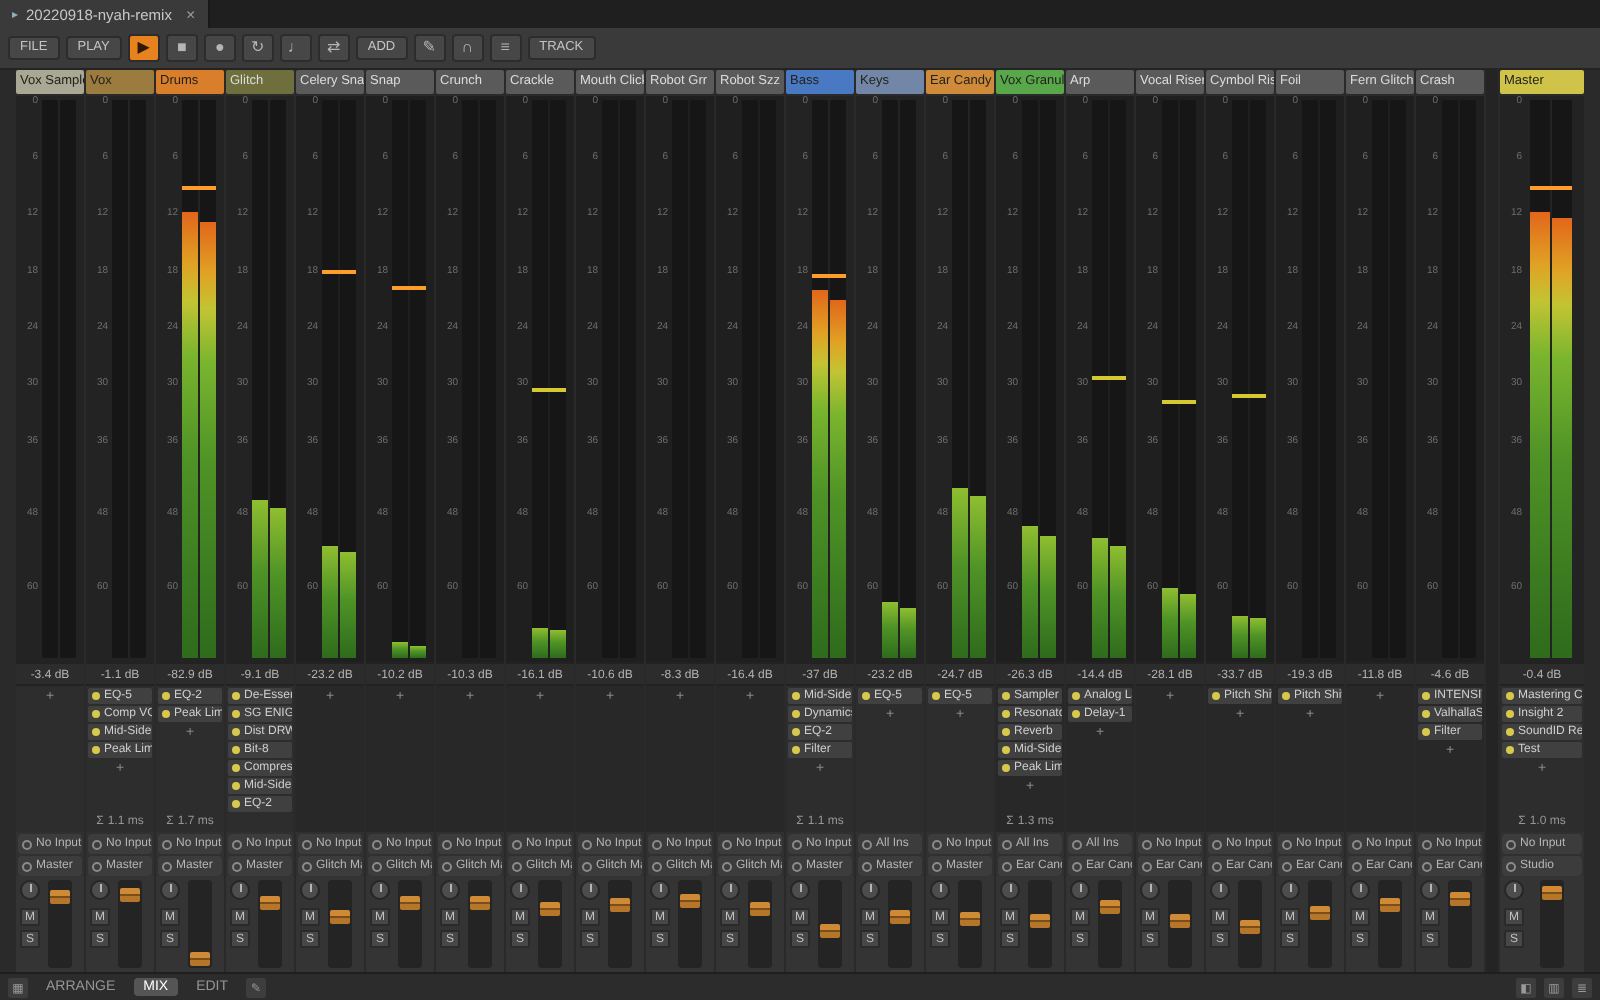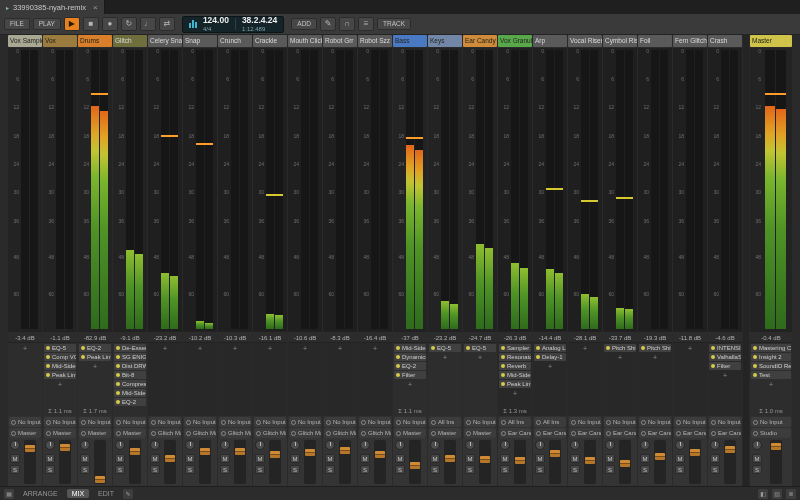--- a/index.html
+++ b/index.html
@@ -96,51 +96,35 @@
     font-size:6px; display:flex; align-items:center; justify-content:center; }
   .view-tab { color:#969696; font-size:7px; padding:1px 5px; border-radius:2px; }
   .view-tab.active { background:#555; color:#fff; }
 </style>
 </head>
 <body>
 
 <div class="titlebar">
   <div class="doc-tab">
     <span class="tri">▸</span>
-    <span>33990385-nyah-remix</span>
+    <span>20220918-nyah-remix</span>
     <span class="x">×</span>
   </div>
 </div>
 
 <div class="transport">
   <div class="tbtn">FILE</div>
   <div class="tbtn">PLAY</div>
   <div class="ibtn play">▶</div>
   <div class="ibtn">■</div>
   <div class="ibtn">●</div>
   <div class="ibtn">↻</div>
   <div class="ibtn">♩</div>
   <div class="ibtn">⇄</div>
 
-  <div class="disp">
-    <span class="bars">
-        <i style="height:5px"></i>
-        <i style="height:8px"></i>
-        <i style="height:6px"></i>
-      </span>
-    <span class="dcol">
-      <span class="dbig">124.00</span>
-      <span class="dsmall">4/4</span>
-    </span>
-    <span class="dsep"></span>
-    <span class="dcol">
-      <span class="dbig">38.2.4.24</span>
-      <span class="dsmall">1:12.489</span>
-    </span>
-  </div>
 
   <div class="tbtn">ADD</div>
   <div class="ibtn">✎</div>
   <div class="ibtn">∩</div>
   <div class="ibtn">≡</div>
   <div class="tbtn">TRACK</div>
   <div class="spacer-flex"></div>
 </div>
 
 <div class="mixer">

